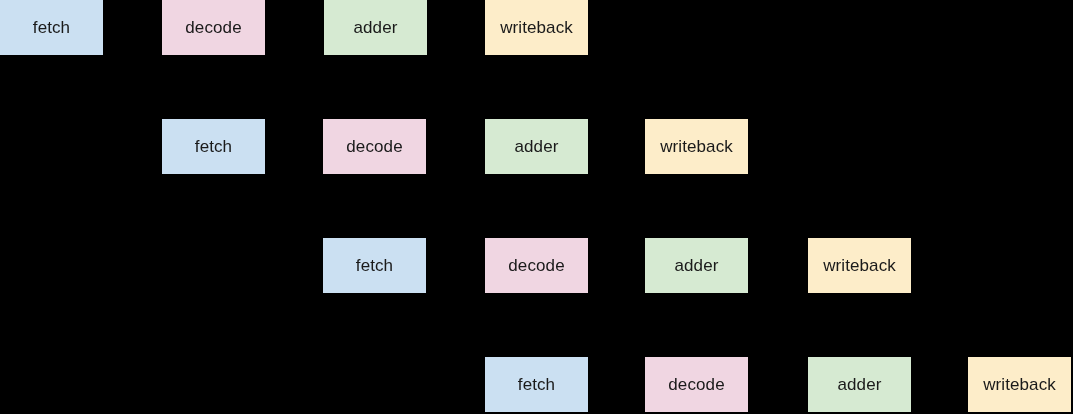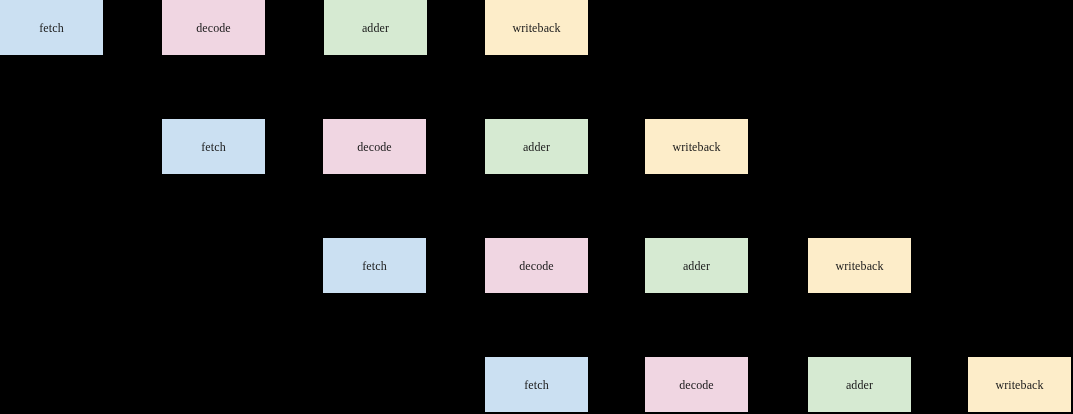--- a/index.html
+++ b/index.html
@@ -29,22 +29,22 @@
     top: 0;
     width: 103px;
     height: 55px;
     box-sizing: border-box;
     display: flex;
     align-items: center;
     justify-content: center;
     line-height: 1;
   }
   .stage-label {
-    font-family: Liberation Serif, serif;
-    font-size: 12px;
+    font-family: Liberation Sans, sans-serif;
+    font-size: 17px;
     color: #1a1a1a;
     white-space: nowrap;
     letter-spacing: 0.1px;
   }
 </style>
 </head>
 <body>
 
 <div id="diagram" style="background: rgb(0, 0, 0);">
     <div class="pipeline-row" style="top: 0px; width: 100%; height: 55px;">

